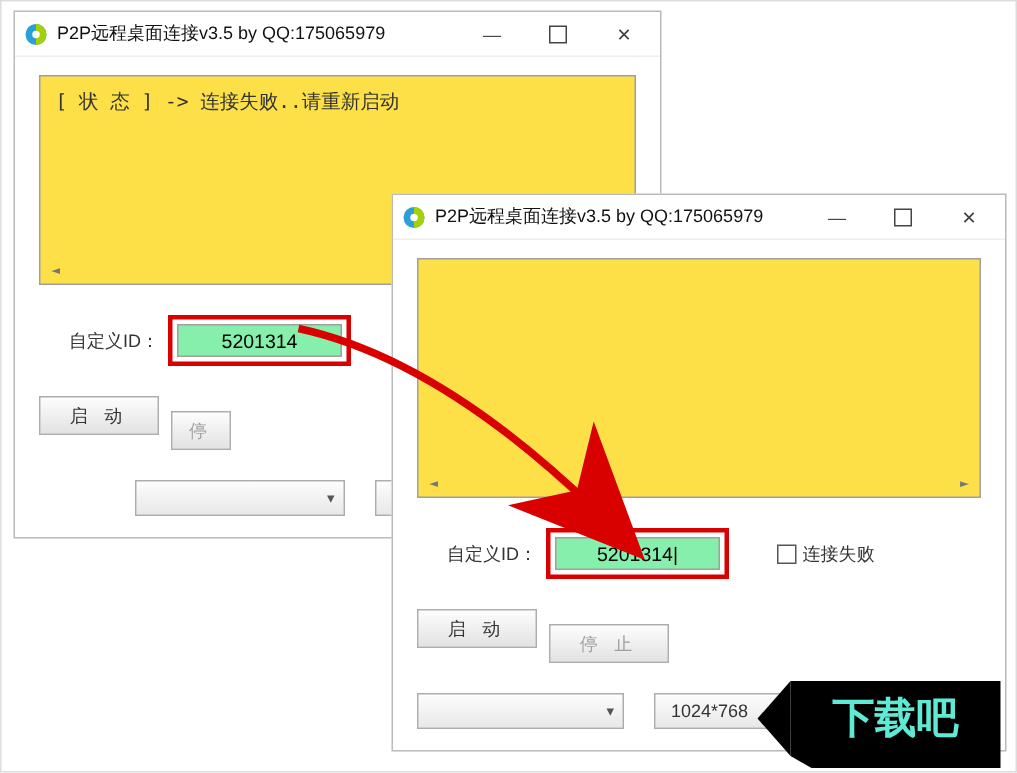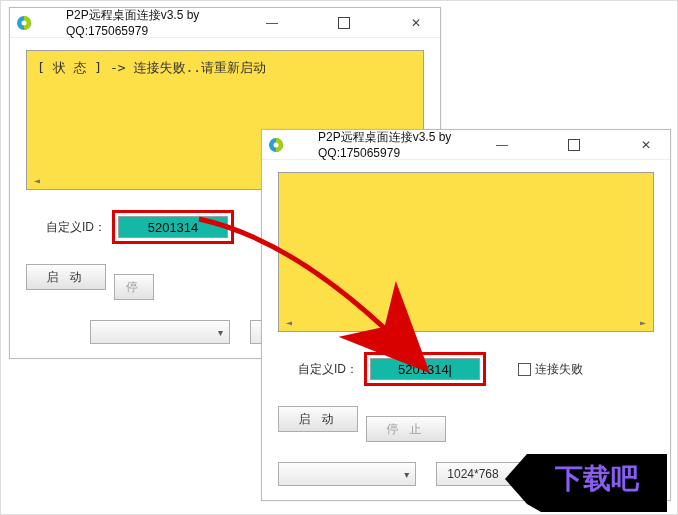--- a/index.html
+++ b/index.html
@@ -20,21 +20,20 @@
     border: 1px solid #bbb;
     box-shadow: 0 0 1px rgba(0,0,0,0.15);
   }
   .titlebar {
     height: 30px;
     display: flex;
     align-items: center;
     padding: 0 2px 0 6px;
     background: #fff;
     border-bottom: 1px solid #eee;
-    gap: 28px;
   }
   .app-icon {
     width: 16px; height: 16px;
     margin-right: 6px;
     display: inline-block;
   }
   .title-text { flex: 1; color: #111; }
   .winbtn {
     width: 44px; height: 28px;
     display: flex; align-items: center; justify-content: center;
@@ -79,21 +78,21 @@
   }
   .row-id .lbl { margin-left: 20px; }
   .id-wrap {
     border: 3px solid #d90000;
     padding: 3px;
   }
   .id-input {
     width: 110px; height: 22px;
     text-align: center;
     border: 1px solid #9f9f9f;
-    background: #14b8a6;
+    background: #86efac;
     font-size: 13px;
     font-family: inherit;
   }
   .chk-row { display:flex; align-items:center; gap:4px; }
   .chkbox {
     width:13px; height:13px; border:1px solid #555; background:#fff;
   }
   .row-btn {
     margin-top: 20px;
     display:flex;
@@ -135,21 +134,21 @@
     position:absolute; left:180px; top:200px; width:280px; height:190px;
     pointer-events:none;
   }
   .watermark {
     position:absolute; right:20px; bottom:40px;
     color:#bbb; font-size:13px; letter-spacing:1px;
   }
   .dlbadge {
     position:absolute; right:10px; bottom:10px;
     width:140px; height:50px;
-    background:#000; color:#8b5cf6;
+    background:#000; color:#5eead4;
     display:flex; align-items:center; justify-content:center;
     font-size:28px; font-weight:bold; font-family:"SimHei",sans-serif;
     overflow:visible;
   }
   .dlbadge::before {
     content:"";
     position:absolute; left:-22px; top:0;
     border-right:22px solid #000;
     border-top:25px solid transparent;
     border-bottom:25px solid transparent;

